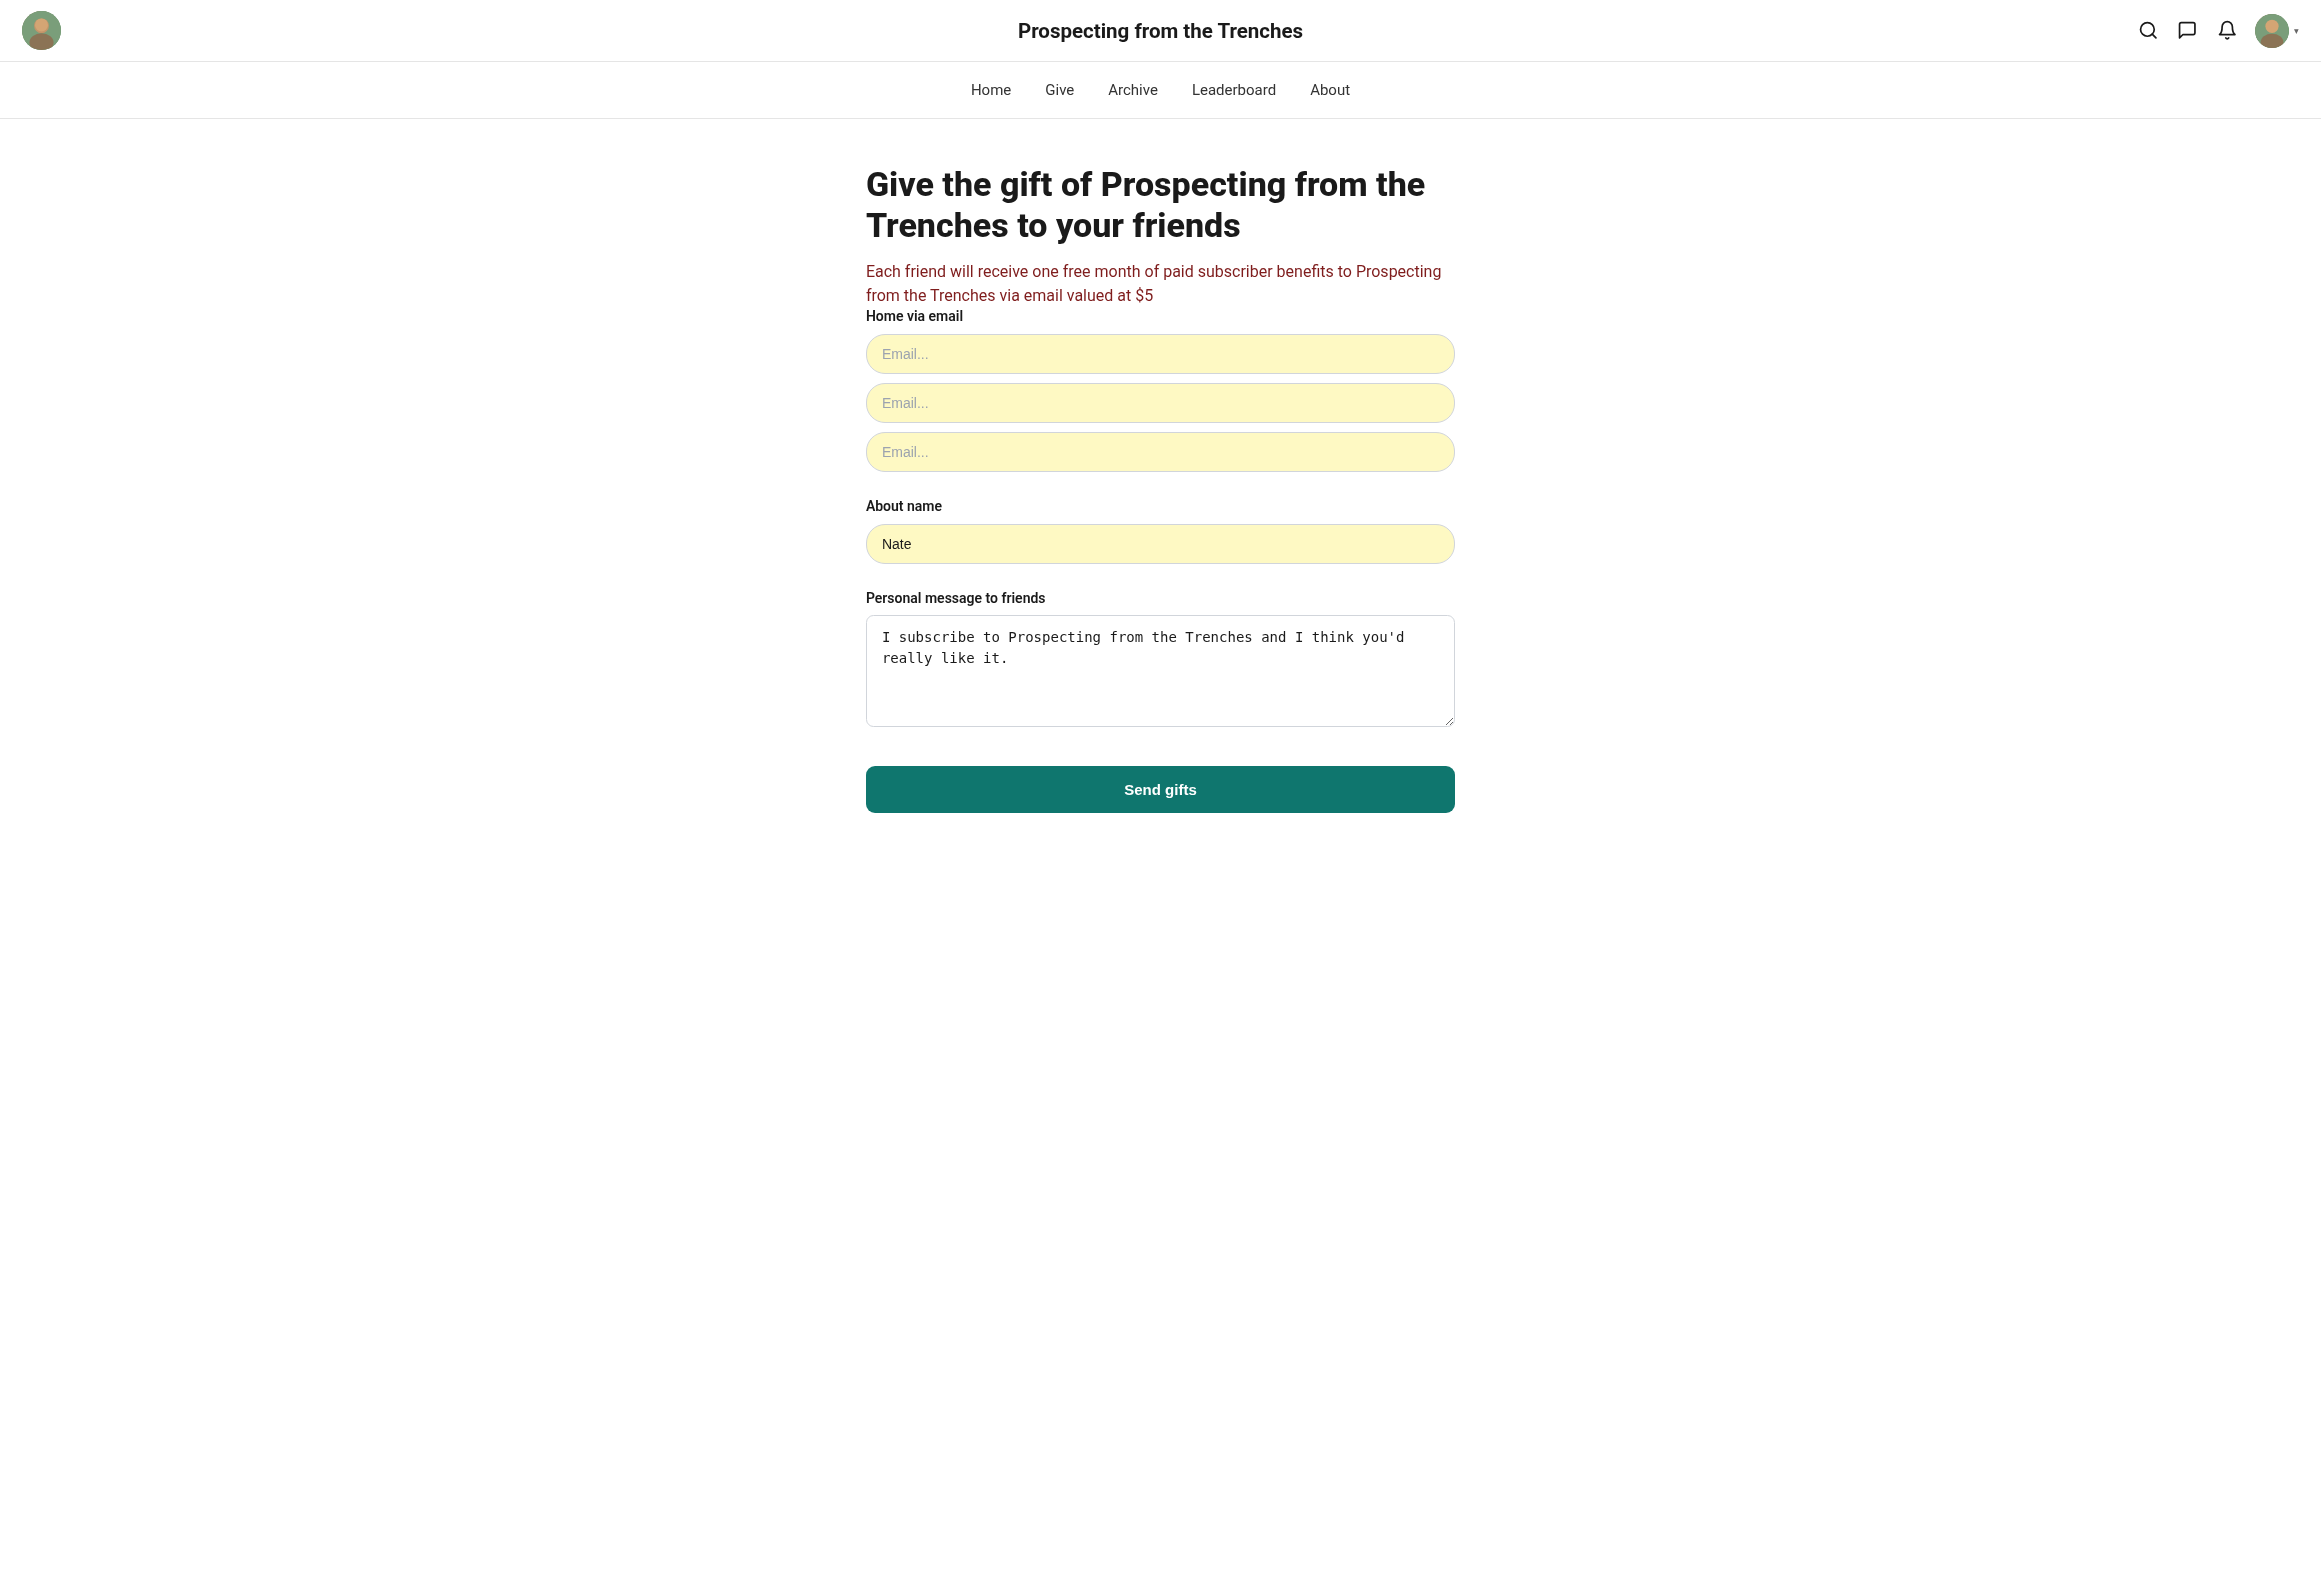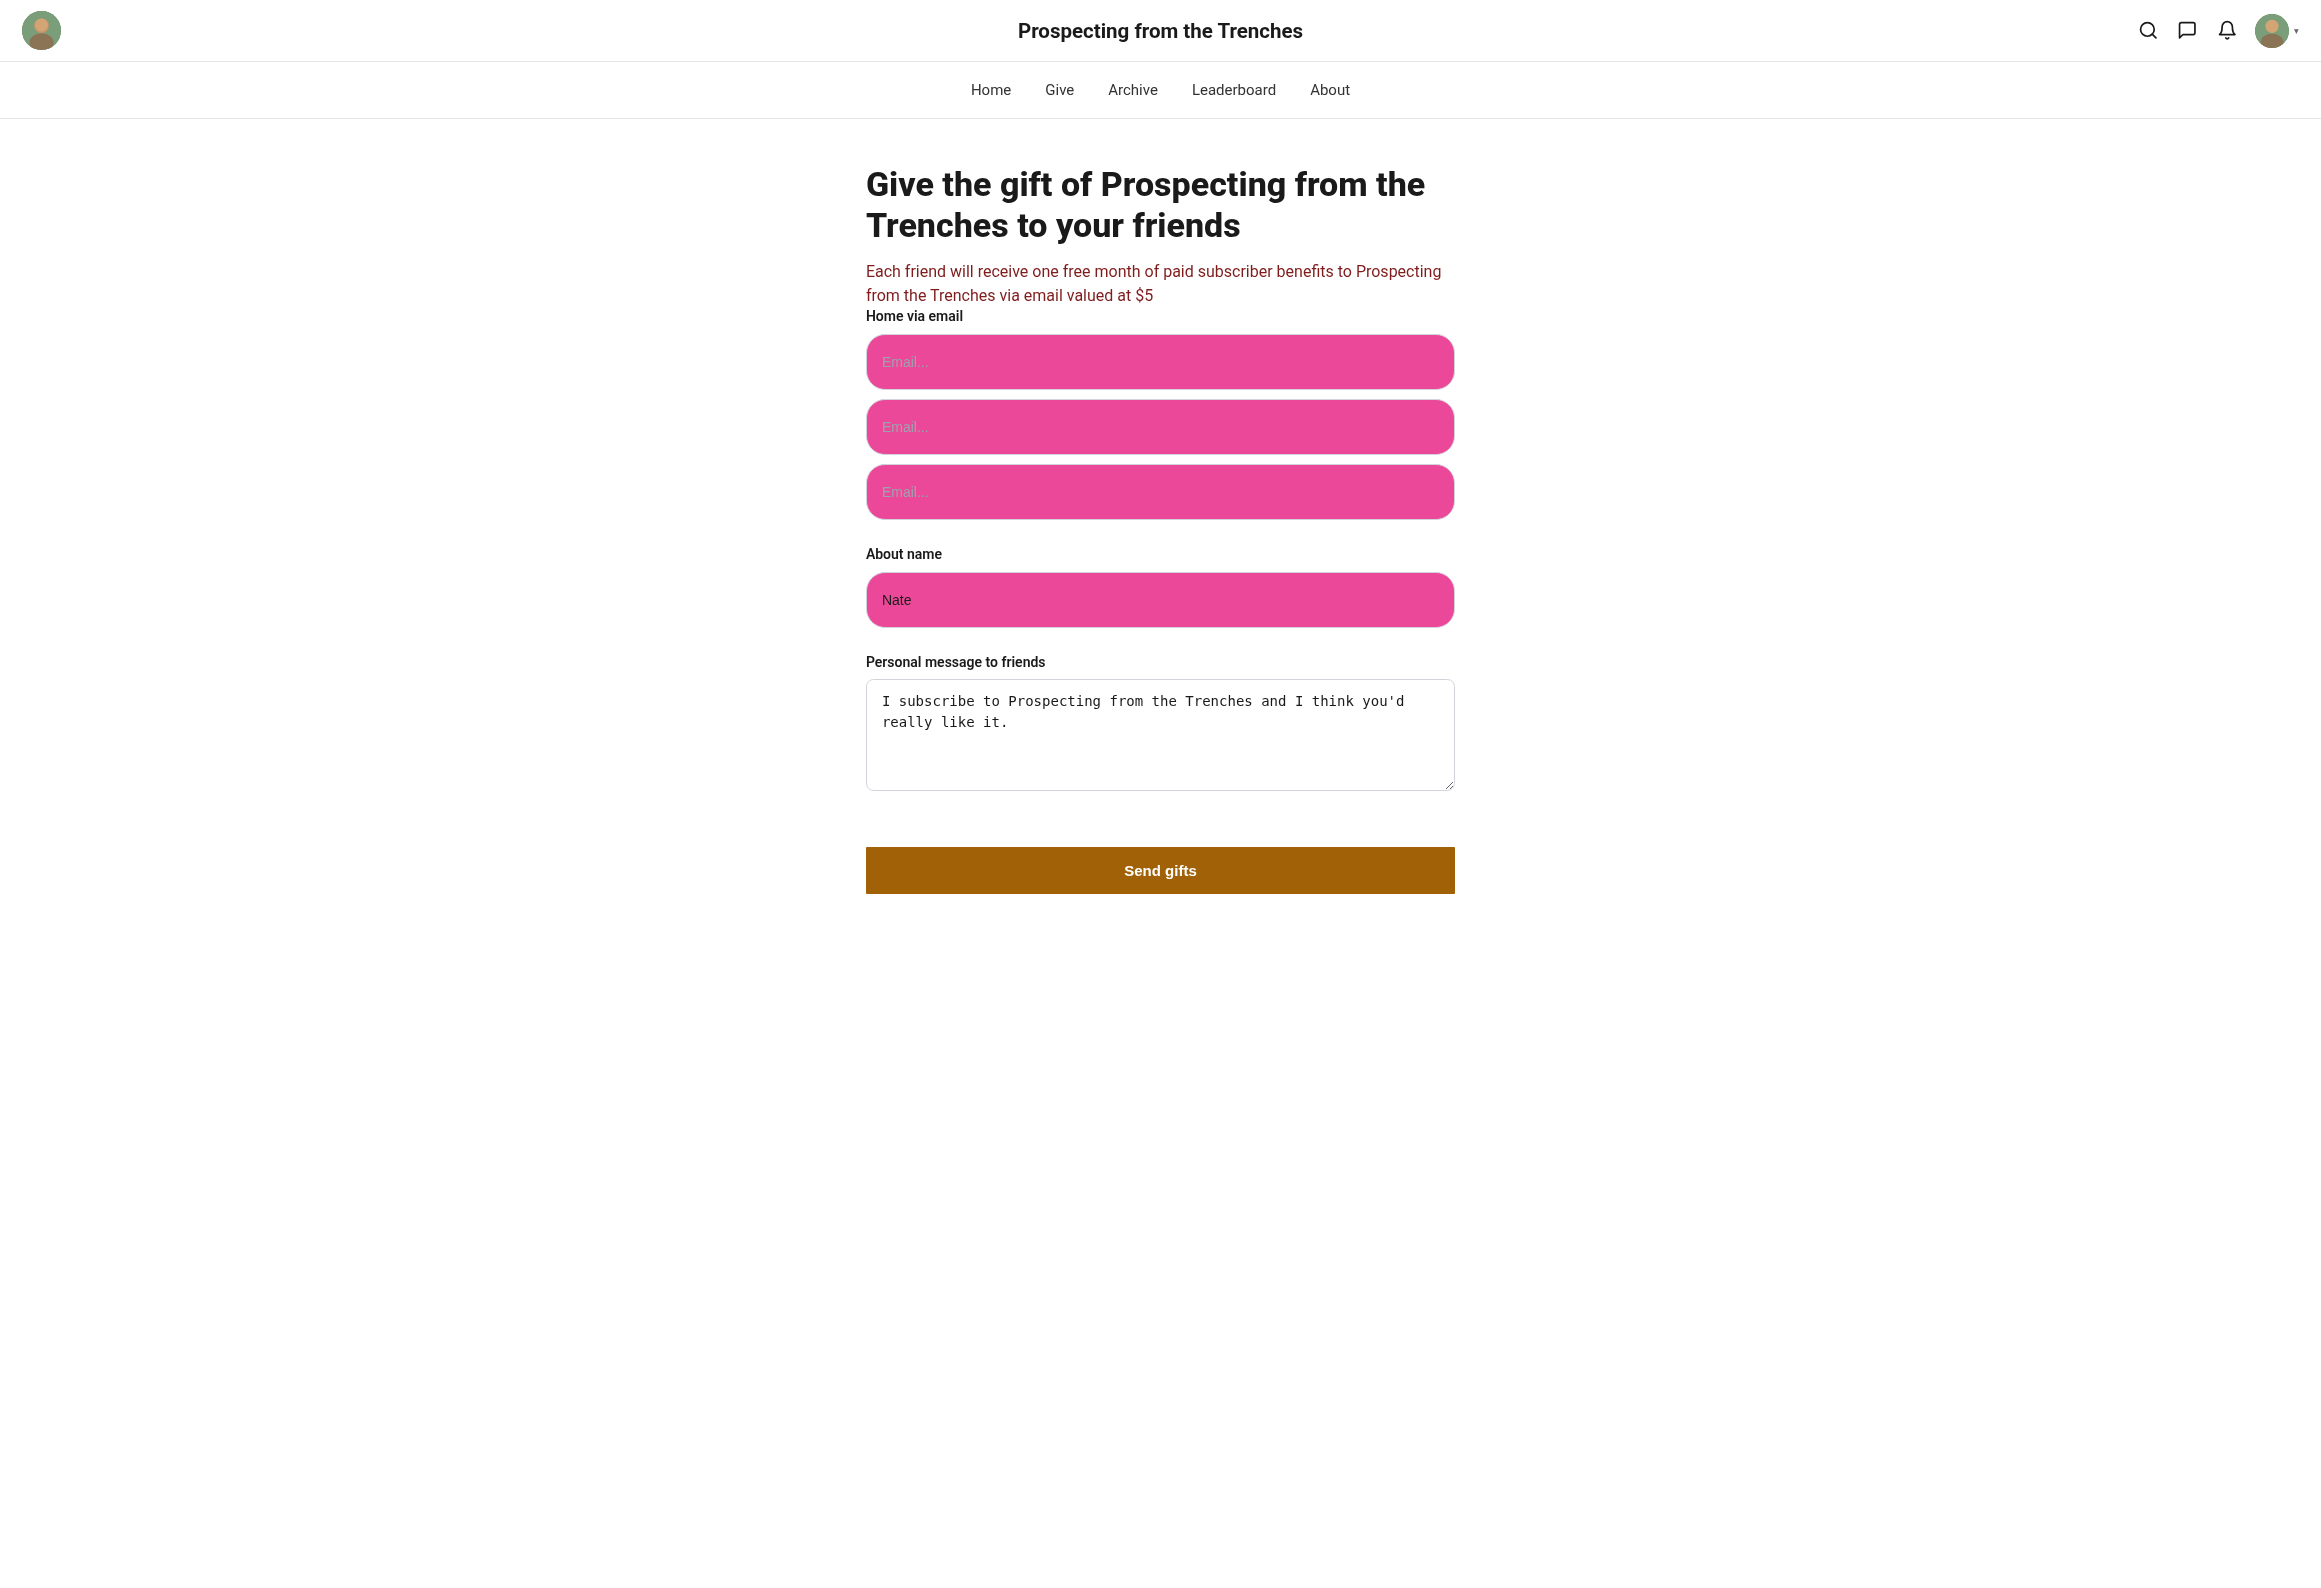--- a/index.html
+++ b/index.html
@@ -150,27 +150,27 @@
 
     .email-inputs {
       display: flex;
       flex-direction: column;
       gap: 9.3px;
       margin-bottom: 0;
     }
 
     .form-input {
       width: 100%;
-      padding: 19px 15px;
+      padding: 11px 15px;
       font-size: 14px;
       border: 0.9px solid #d1d5db;
       border-radius: 19px;
       outline: none;
       color: #1a1a1a;
-      background: #ec4899;
+      background: #fef9c3;
     }
 
     .form-input::placeholder {
       color: #9ca3af;
     }
 
     .form-textarea {
       width: 100%;
       padding: 11.2px 15px;
       font-size: 14px;
@@ -182,26 +182,26 @@
       resize: vertical;
       min-height: 112px;
       line-height: 1.5;
     }
 
     .send-btn {
       width: 100%;
       padding: 15px;
       font-size: 15px;
       font-weight: 600;
-      background: #a16207;
+      background: #0f766e;
       color: #fff;
       border: none;
-      border-radius: 1px;
-      cursor: pointer;
-      margin-top: 26px;
+      border-radius: 9px;
+      cursor: pointer;
+      margin-top: 9px;
     }
   </style>
 </head>
 <body>
 
 <header class="header">
   <div class="header-left">
     <div class="avatar">
       <div class="avatar-img">
         <svg width="39" height="39" viewBox="0 0 42 42">

